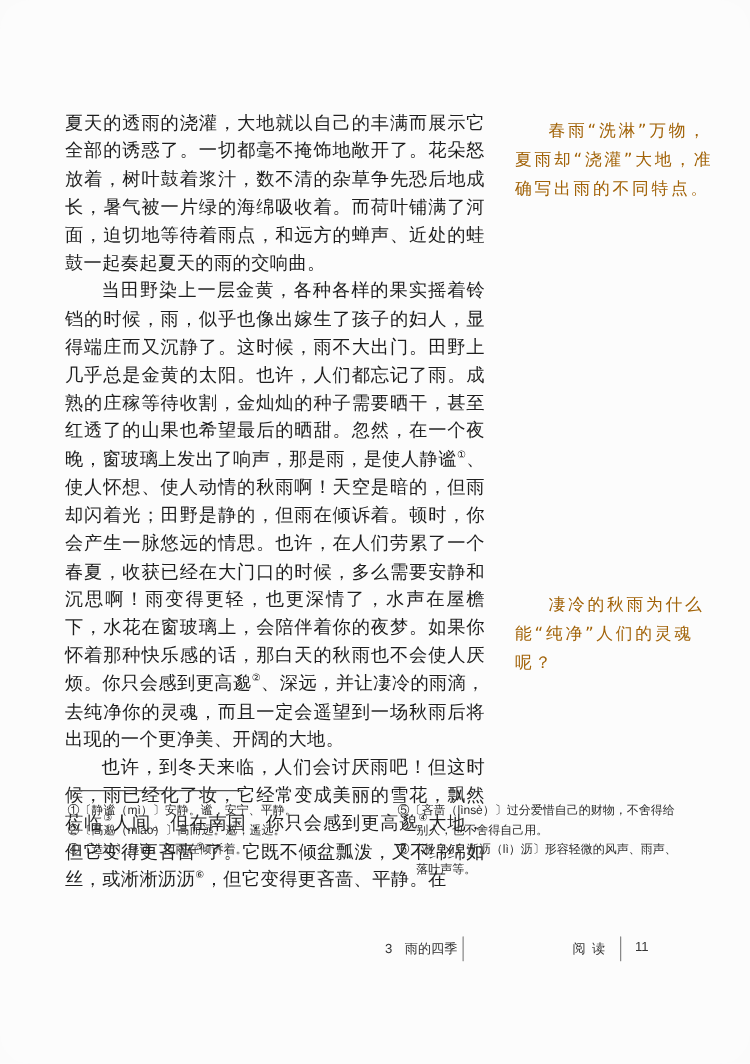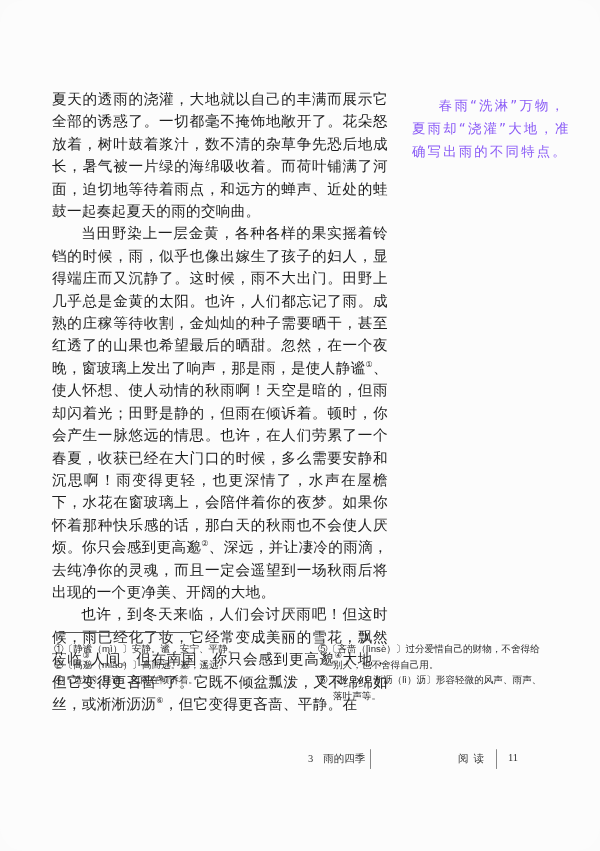--- a/index.html
+++ b/index.html
@@ -23,21 +23,21 @@
     .main-text sup { font-size: 8px; line-height: 0; vertical-align: 6px; }
 
     .side-note {
       position: absolute;
       left: 412px;
       width: 160px;
       font-size: 13.4px;
       line-height: 23px;
       letter-spacing: 2.2px;
       text-indent: 2em;
-      color: #8b5cf6;
+      color: #a16207;
       font-family: "DejaVu Sans", "Liberation Sans", sans-serif;
     }
     .side-note.n1 { top: 94px; }
     .side-note.n2 { top: 473px; }
 
     .fn-rule {
       position: absolute;
       left: 55px;
       top: 632px;
       width: 140px;
@@ -55,21 +55,21 @@
     }
     .footnotes.left { left: 54px; width: 250px; }
     .footnotes.right { left: 318px; width: 228px; }
     .fn { display: block; padding-left: 15px; text-indent: -15px; }
 
     .footer {
       position: absolute;
       top: 752px;
       font-size: 10.5px;
       color: #333;
-      font-family: Liberation Serif, serif;
+      font-family: Liberation Sans, sans-serif;
     }
     .footer.chapter { left: 308px; }
     .footer.chapter .num { margin-right: 10px; }
     .vbar {
       position: absolute;
       width: 1px;
       background: #888;
       top: 749px;
       height: 20px;
     }
@@ -83,20 +83,21 @@
 
 <div class="page">
 
   <div class="main-text">
     <p>夏天的透雨的浇灌，大地就以自己的丰满而展示它全部的诱惑了。一切都毫不掩饰地敞开了。花朵怒放着，树叶鼓着浆汁，数不清的杂草争先恐后地成长，暑气被一片绿的海绵吸收着。而荷叶铺满了河面，迫切地等待着雨点，和远方的蝉声、近处的蛙鼓一起奏起夏天的雨的交响曲。</p>
     <p class="indent"><span>当田野染上一层金黄，各种各样的果实摇着铃铛的时候，雨，似乎也像出嫁生了孩子的妇人，显得端庄而又沉静了。这时候，雨不大出门。田野上几乎总是金黄的太阳。也许，人们都忘记了雨。成熟的庄稼等待收割，金灿灿的种子需要晒干，甚至红透了的山果也希望最后的晒甜。忽然，在一个夜晚，窗玻璃上发出了响声，那是雨，是使人静谧</span><sup>①</sup><span>、使人怀想、使人动情的秋雨啊！天空是暗的，但雨却闪着光；田野是静的，但雨在倾诉着。顿时，你会产生一脉悠远的情思。也许，在人们劳累了一个春夏，收获已经在大门口的时候，多么需要安静和沉思啊！雨变得更轻，也更深情了，水声在屋檐下，水花在窗玻璃上，会陪伴着你的夜梦。如果你怀着那种快乐感的话，那白天的秋雨也不会使人厌烦。你只会感到更高邈</span><sup>②</sup><span>、深远，并让凄冷的雨滴，去纯净你的灵魂，而且一定会遥望到一场秋雨后将出现的一个更净美、开阔的大地。</span></p>
     <p class="indent"><span>也许，到冬天来临，人们会讨厌雨吧！但这时候，雨已经化了妆，它经常变成美丽的雪花，飘然莅临</span><sup>③</sup><span>人间。但在南国，你只会感到更高邈</span><sup>④</sup><span>大地，但它变得更吝啬</span><sup>⑤</sup><span>了。它既不倾盆瓢泼，又不绵绵如丝，或淅淅沥沥</span><sup>⑥</sup><span>，但它变得更吝啬、平静。在</span></p>
   </div>
 
   <div class="side-note n1">春雨“洗淋”万物，夏雨却“浇灌”大地，准确写出雨的不同特点。</div>
+  <div class="side-note n2">凄冷的秋雨为什么能“纯净”人们的灵魂呢？</div>
 
   <div class="fn-rule"></div>
 
   <div class="footnotes left">
     <span class="fn">①〔静谧（mì）〕安静。谧，安宁、平静。</span>
     <span class="fn">②〔高邈（miǎo）〕高而远。邈，遥远。</span>
     <span class="fn">④〔造访〕拜访。但雨在倾诉着。</span>
   </div>
   <div class="footnotes right">
     <span class="fn">⑤〔吝啬（lìnsè）〕过分爱惜自己的财物，不舍得给别人，也不舍得自己用。</span>

